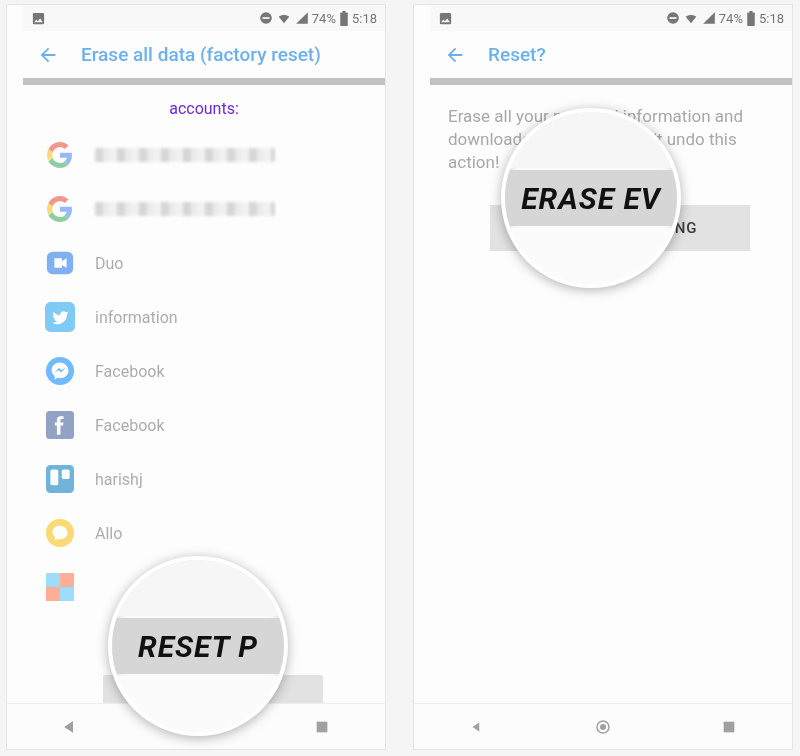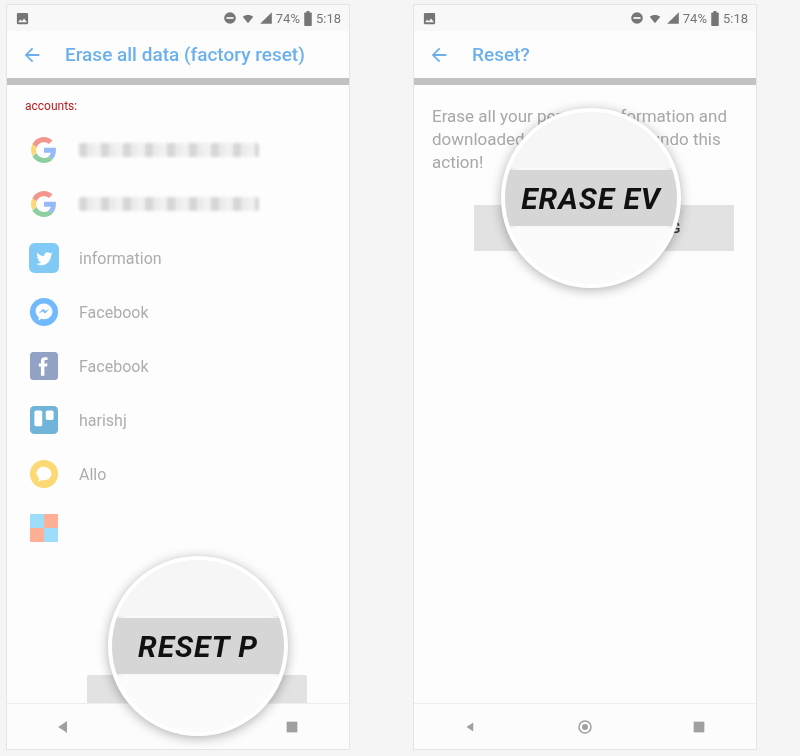--- a/index.html
+++ b/index.html
@@ -6,23 +6,24 @@
   body {
     background: #f5f5f5;
     font-family: -apple-system, Roboto, "Helvetica Neue", Arial, sans-serif;
     width: 800px;
     height: 756px;
     overflow: hidden;
     position: relative;
   }
   .phone {
     position: absolute;
-    width: 344px;
+    width: 380px;
     background: #fdfdfd;
     border: 1px solid #e5e5e5;
+    padding-left: 16px;
   }
   .phone.left { left: 6px; top: 4px; height: 746px; }
   .phone.right { left: 413px; top: 4px; height: 746px; }
 
   
   .statusbar {
     height: 26px;
     background: #f8f8f8;
     display: flex;
     align-items: center;
@@ -53,23 +54,24 @@
   }
   .back-arrow { width:22px; height:22px; }
 
   .content {
     padding: 8px 0;
     position: relative;
     height: calc(100% - 26px - 54px - 46px);
     overflow: hidden;
   }
   .section-label {
-    color: #b91c1c;
-    font-size: 12px;
+    color: #6d28d9;
+    font-size: 16px;
     padding: 6px 18px 10px;
+    text-align: center;
   }
 
   .account-row {
     display:flex;
     align-items:center;
     gap: 18px;
     padding: 10px 20px;
     opacity: 0.55;
   }
   .account-row .icon-wrap {
@@ -231,20 +233,29 @@
         <svg width="26" height="26" viewBox="0 0 48 48">
             <path fill="#EA4335" d="M24 9.5c3.5 0 6.6 1.2 9 3.5l6.7-6.7C35.6 2.3 30.1 0 24 0 14.6 0 6.5 5.4 2.6 13.2l7.8 6C12.3 13.3 17.7 9.5 24 9.5z"></path>
             <path fill="#4285F4" d="M46.1 24.5c0-1.6-.1-3.1-.4-4.5H24v9h12.4c-.5 2.9-2.1 5.3-4.6 7l7.4 5.7c4.3-4 6.9-9.9 6.9-17.2z"></path>
             <path fill="#FBBC05" d="M10.4 28.8c-.5-1.5-.8-3.1-.8-4.8s.3-3.3.8-4.8l-7.8-6C.9 16.6 0 20.2 0 24s.9 7.4 2.6 10.8l7.8-6z"></path>
             <path fill="#34A853" d="M24 48c6.5 0 11.9-2.1 15.9-5.8l-7.4-5.7c-2.1 1.4-4.9 2.3-8.5 2.3-6.3 0-11.7-3.8-13.6-9.2l-7.8 6C6.5 42.6 14.6 48 24 48z"></path>
           </svg>
       </div>
       <div class="redacted"></div>
     </div>
 
+    <div class="account-row">
+      <div class="icon-wrap">
+        <svg width="30" height="30" viewBox="0 0 32 32">
+            <rect x="2" y="4" width="28" height="24" rx="6" fill="#1a73e8"></rect>
+            <path fill="#fff" d="M10 11h8v10h-8z M18 14l5-3v10l-5-3z"></path>
+          </svg>
+      </div>
+      <span class="acct-label">Duo</span>
+    </div>
 
     <div class="account-row">
       <div class="icon-wrap">
         <svg width="30" height="30" viewBox="0 0 32 32">
             <rect width="32" height="32" rx="6" fill="#1DA1F2"></rect>
             <path fill="#fff" d="M25 11.3c-.6.3-1.3.5-2 .6.7-.4 1.3-1.1 1.5-1.9-.7.4-1.4.7-2.2.9-.6-.7-1.6-1.1-2.6-1.1-2 0-3.5 1.6-3.5 3.5 0 .3 0 .5.1.8-2.9-.1-5.5-1.5-7.3-3.7-.3.5-.5 1.1-.5 1.8 0 1.2.6 2.3 1.6 2.9-.6 0-1.1-.2-1.6-.4 0 1.7 1.2 3.1 2.8 3.5-.3.1-.6.1-.9.1l-.6-.1c.4 1.4 1.7 2.4 3.3 2.4-1.2.9-2.7 1.5-4.3 1.5H8c1.6 1 3.4 1.6 5.4 1.6 6.5 0 10-5.4 10-10v-.5c.7-.5 1.3-1.1 1.6-1.9z"></path>
           </svg>
       </div>
       <span class="acct-label">information</span>
     </div>

